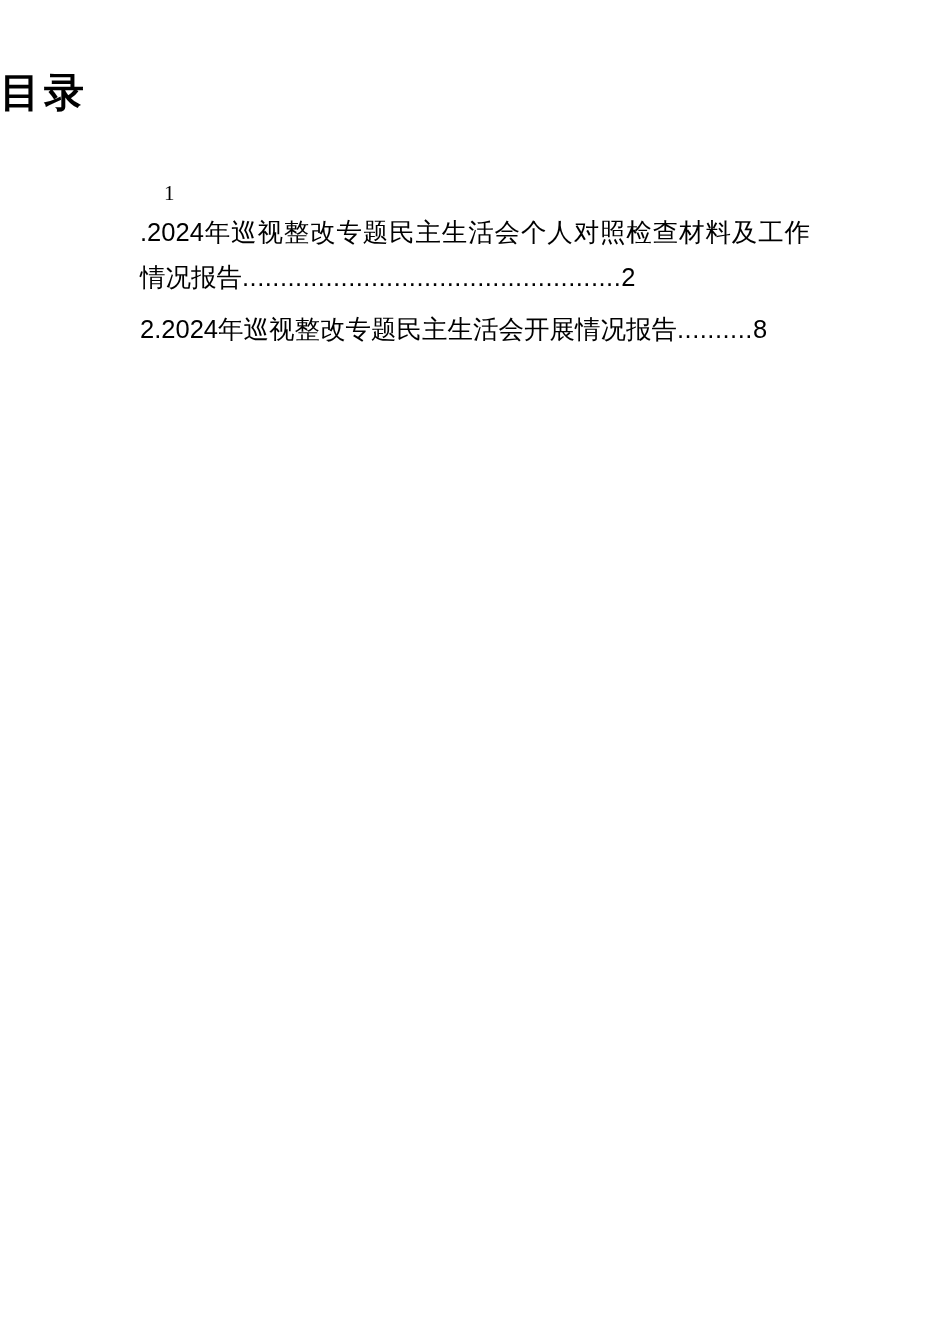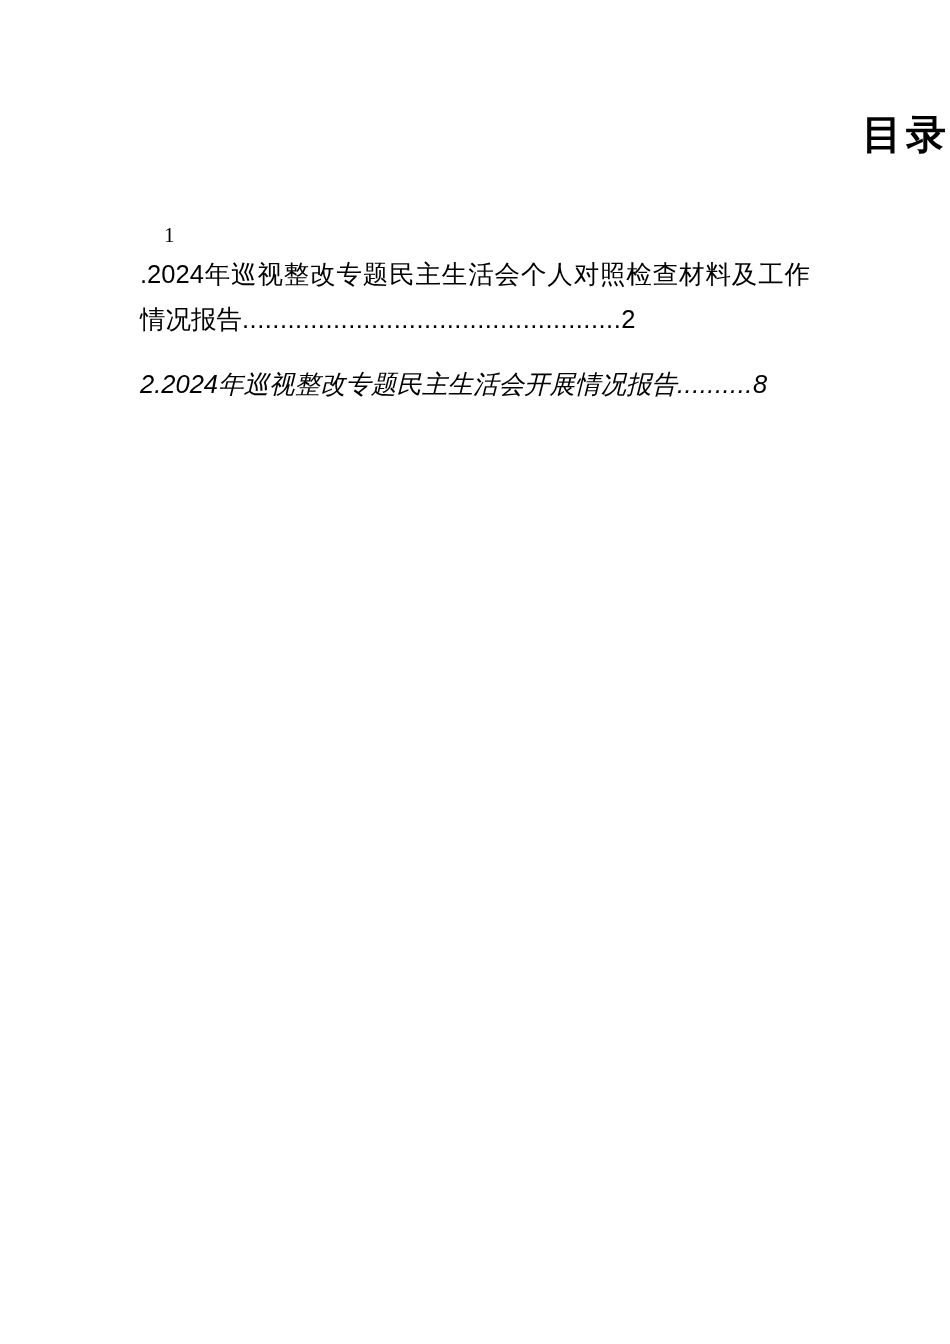--- a/index.html
+++ b/index.html
@@ -16,27 +16,27 @@
     overflow: hidden;
   }
   .page {
     width: 950px;
     height: 1344px;
     box-sizing: border-box;
     padding: 0;
     position: relative;
   }
   .toc-title {
-    text-align: right;
+    text-align: left;
     font-family: "Liberation Sans", "DejaVu Sans", sans-serif;
     font-size: 40px;
     font-weight: bold;
     letter-spacing: 4px;
     margin: 0;
-    padding-top: 110px;
+    padding-top: 68px;
     line-height: 1.2;
   }
   .toc-body {
     margin-top: 62px;
     padding-left: 140px;
     padding-right: 140px;
   }
   .toc-entry {
     font-family: "Liberation Sans", "DejaVu Sans", sans-serif;
     font-size: 25.5px;
@@ -55,22 +55,21 @@
     line-height: 1.5;
     font-family: "Liberation Serif", "DejaVu Serif", serif;
   }
   .leader {
     letter-spacing: 0.5px;
   }
   .pageno {
     font-family: "Liberation Sans", "DejaVu Sans", sans-serif;
   }
   .toc-entry-2 {
-    margin-top: 20px;
-    font-style: italic;
+    margin-top: 7px;
   }
 </style>
 </head>
 <body>
 
 <div class="page">
 
   <h1 class="toc-title">目录</h1>
 
   <div class="toc-body">

